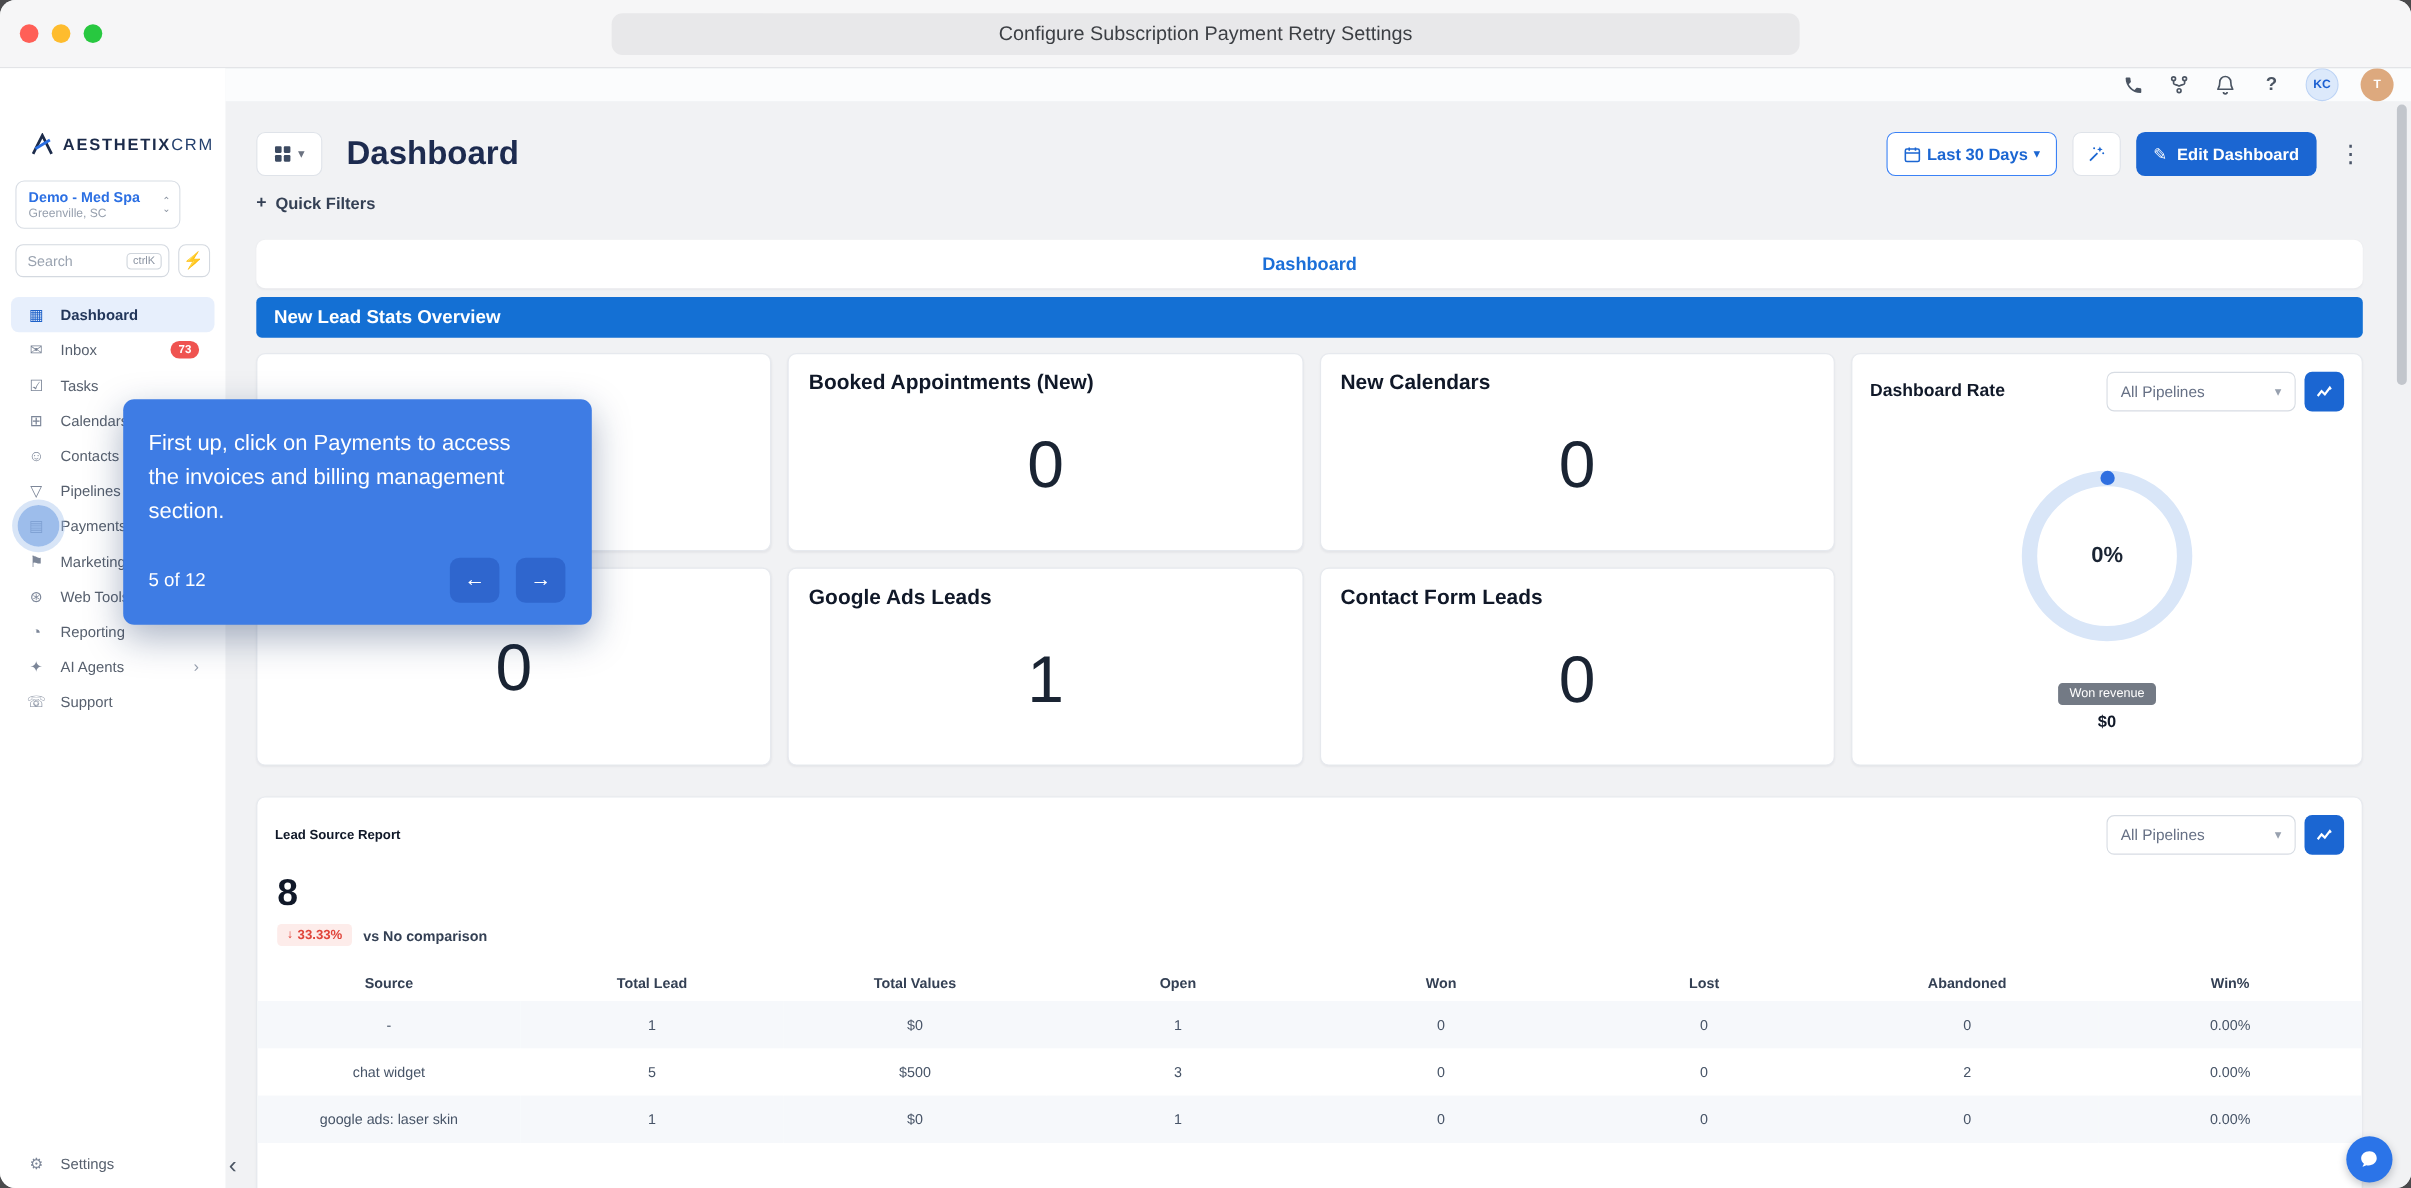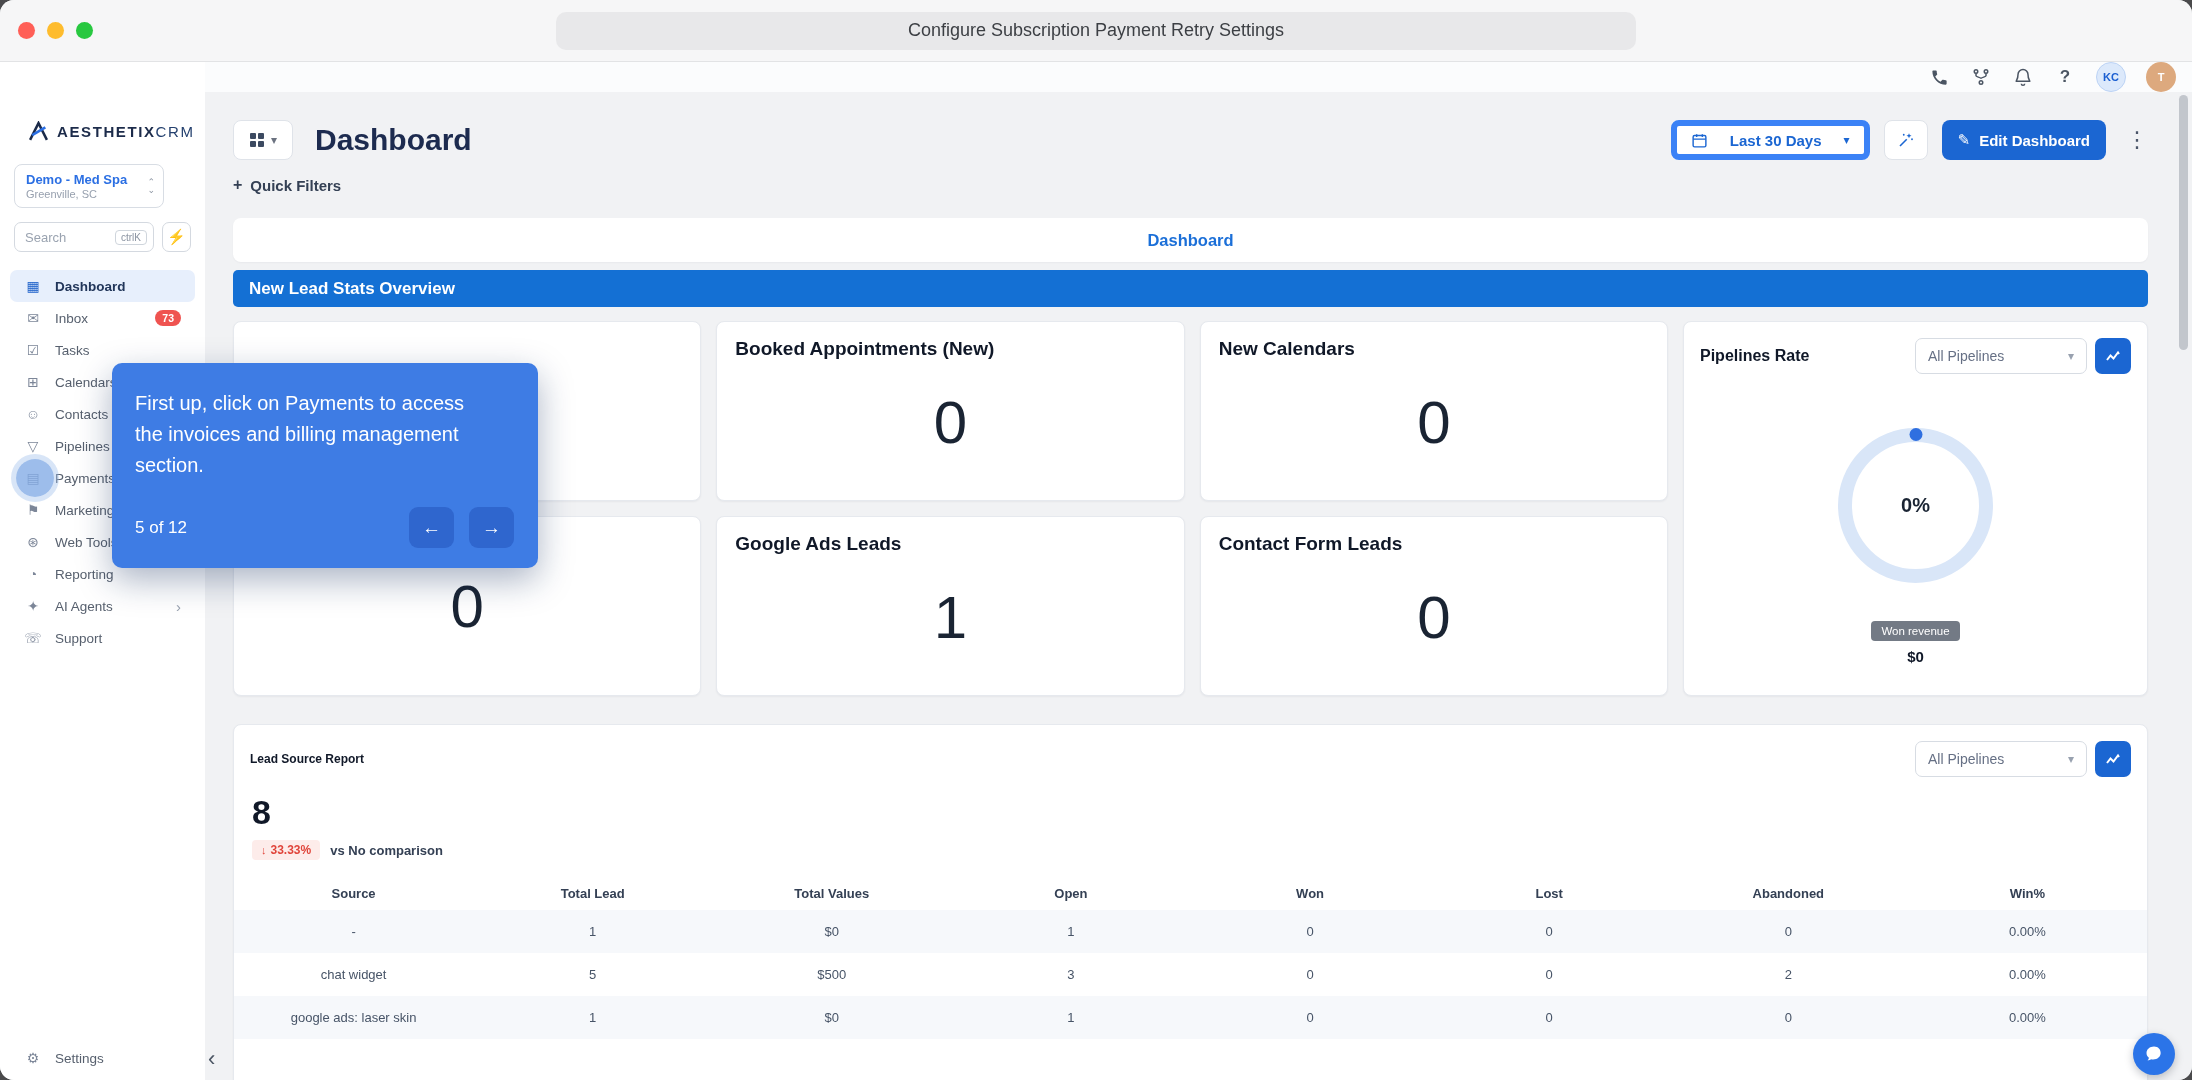--- a/index.html
+++ b/index.html
@@ -76,22 +76,22 @@
 
   .content { padding: 26px 44px 0 28px; }
 
   .page-header { display: flex; align-items: center; height: 44px; }
   .grid-btn { width: 60px; height: 40px; background: #fff; border: 1px solid #dfe3e9;
               border-radius: 8px; display: flex; align-items: center; justify-content: center;
               gap: 6px; cursor: pointer; }
   .grid-btn .dd { color: #6b7280; font-size: 12px; }
   .page-title { margin-left: 22px; font-size: 30px; font-weight: 700; color: #1d2b4f; }
   .header-right { margin-left: auto; display: flex; align-items: center; gap: 14px; }
-  .date-btn { height: 40px; padding: 0 14px; background: #fff; border: 6px solid #3b82f6;
-              border-radius: 8px; display: flex; align-items: center; gap: 22px;
+  .date-btn { height: 40px; padding: 0 14px; background: #fff; border: 1px solid #3b82f6;
+              border-radius: 8px; display: flex; align-items: center; gap: 5px;
               color: #1b66d2; font-size: 15px; font-weight: 600; cursor: pointer; }
   .date-btn .dd { color: #1b66d2; font-size: 12px; }
   .wand-btn { width: 44px; height: 40px; background: #fff; border: 1px solid #dfe3e9;
               border-radius: 8px; display: flex; align-items: center; justify-content: center; cursor: pointer; }
   .edit-btn { height: 40px; padding: 0 16px; background: #1b66d2; border: none; border-radius: 8px;
               display: flex; align-items: center; gap: 9px; color: #fff; font-size: 15px;
               font-weight: 600; cursor: pointer; font-family: inherit; }
   .kebab { margin-left: 6px; color: #4a5568; font-size: 22px; cursor: pointer; line-height: 1; }
 
   .quick-filters { margin-top: 14px; display: flex; align-items: center; gap: 8px;
@@ -397,21 +397,21 @@
               <div class="card-value">0</div>
             </div>
 
             <div class="stat-card">
               <div class="card-title">New Calendars</div>
               <div class="card-value">0</div>
             </div>
 
           <div class="conversion-card">
             <div class="conv-head">
-              <div class="card-title">Pipelines Rate</div>
+              <div class="card-title">Dashboard Rate</div>
               <div class="select">
                 <span>All Pipelines</span>
                 <span class="dd">▾</span>
               </div>
               <button class="chart-toggle">
                 <svg width="16" height="16" viewBox="0 0 16 16" fill="none" stroke="#fff" stroke-width="2">
                   <path d="M2 12l3.5-4.5 3 3L13 4.5 14 6"></path>
                 </svg>
               </button>
             </div>

